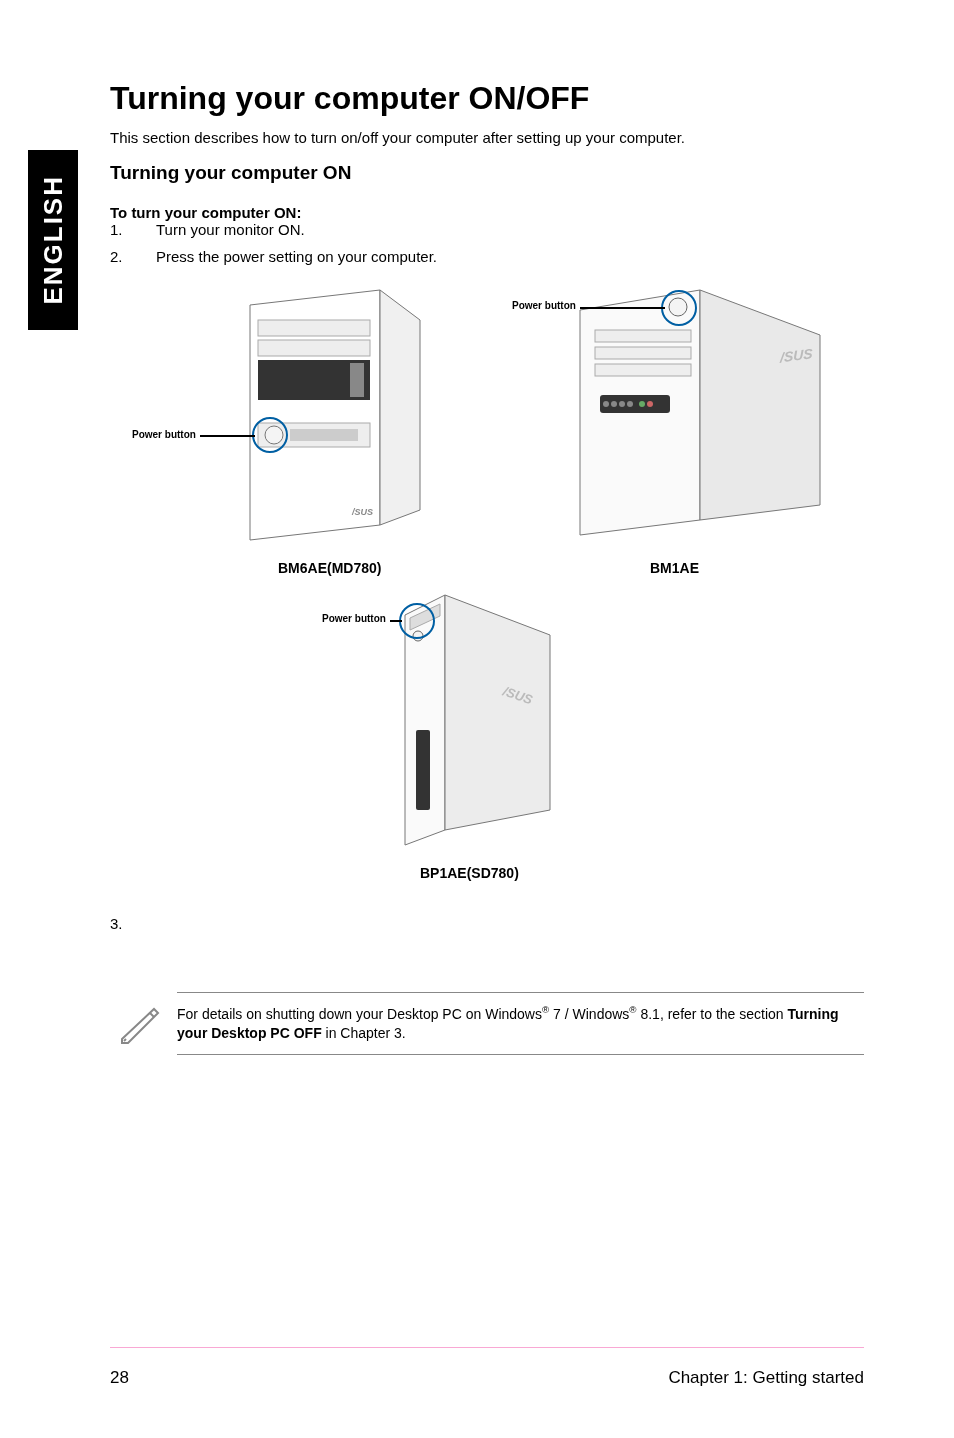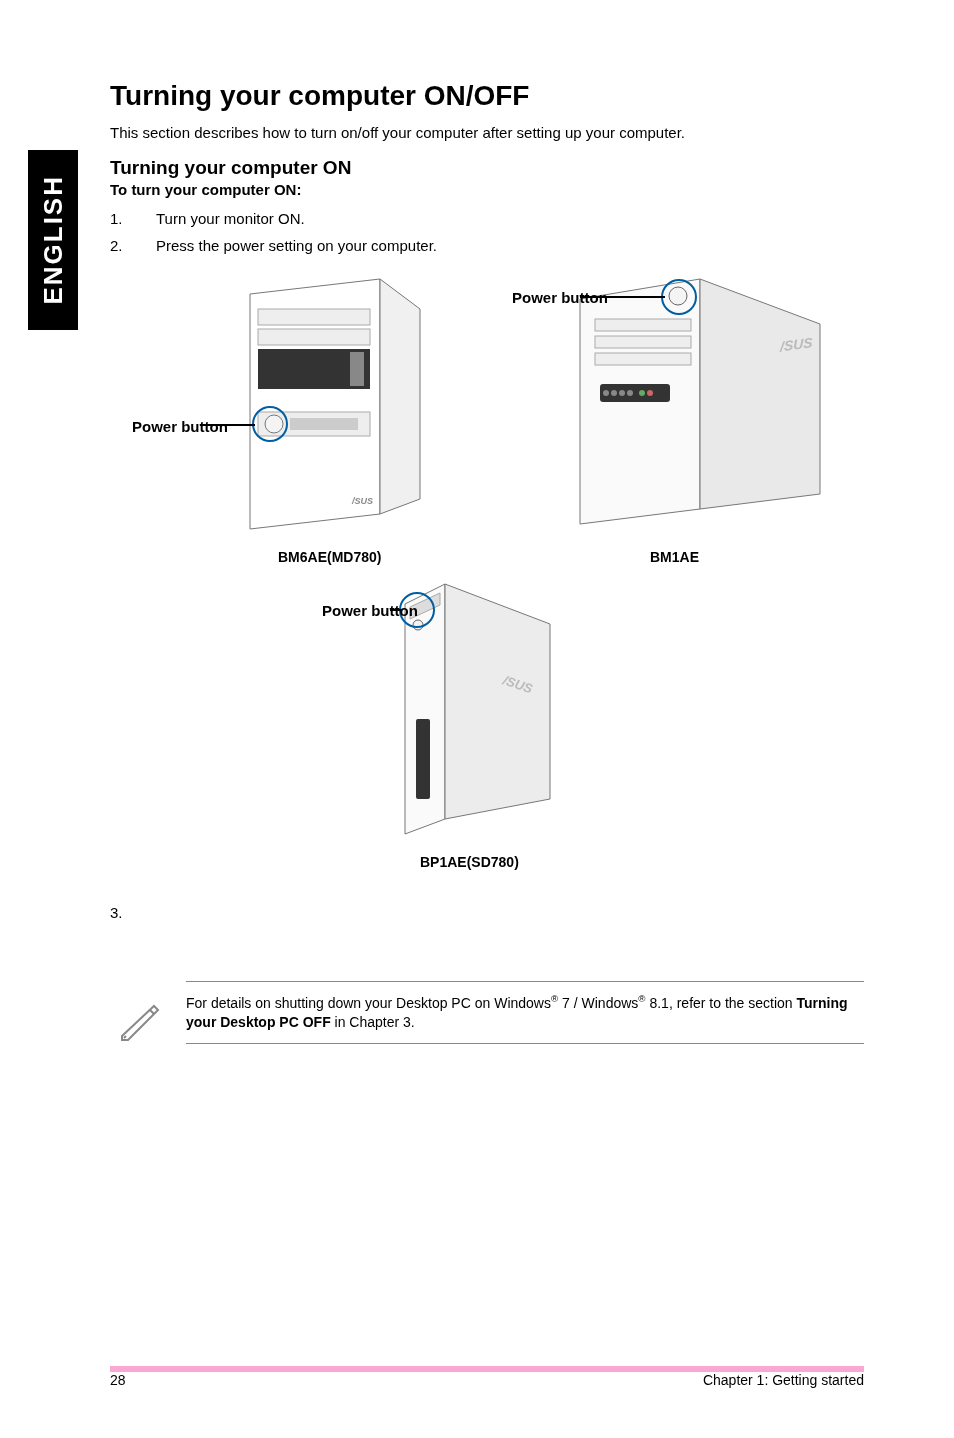--- a/index.html
+++ b/index.html
@@ -17,31 +17,31 @@
     align-items: center;
     justify-content: center;
   }
   .side-tab span {
     writing-mode: vertical-rl;
     transform: rotate(180deg);
     font-size: 26px;
     font-weight: bold;
     letter-spacing: 2px;
   }
-  h1 { font-size: 28px; font-weight: bold; margin-bottom: 12px; }
+  h1 { font-size: 32px; font-weight: bold; margin-bottom: 12px; }
   .intro { font-size: 15px; margin-bottom: 16px; }
-  h2 { font-size: 19px; font-weight: bold; margin-bottom: 2px; }
-  .sub { font-size: 15px; font-weight: bold; margin-bottom: 12px; }
+  h2 { font-size: 19px; font-weight: bold; margin-bottom: 20px; }
+  .sub { font-size: 15px; font-weight: bold; }
   ol.steps { list-style: none; padding: 0; margin: 0 0 20px 0; }
   ol.steps li { display: flex; gap: 32px; font-size: 15px; margin-bottom: 10px; }
   ol.steps li .num { width: 14px; }
   .diagrams { position: relative; height: 620px; margin-bottom: 10px; }
   .label {
     position: absolute;
-    font-size: 15px;
+    font-size: 10px;
     font-weight: bold;
     padding-left: 22px;
   }
   .line {
     position: absolute;
     background: #000;
     height: 1.5px;
   }
   .circle {
     position: absolute;
@@ -52,22 +52,22 @@
     background: transparent;
   }
   .model-label {
     position: absolute;
     font-size: 14px;
     font-weight: bold;
   }
   .step3 { font-size: 15px; display:flex; gap:32px; margin-bottom: 60px; }
   .note-block {
     display: flex;
-    gap: 16px;
-    align-items: flex-end;
+    gap: 7px;
+    align-items: center;
     margin-top: 30px;
   }
   .note-icon {
     width: 60px;
     flex: none;
     display:flex;
     align-items:center;
     justify-content:center;
   }
   .note-icon svg { width: 48px; height: 48px; }
@@ -80,23 +80,23 @@
     line-height: 1.4;
   }
   sup { font-size: 0.7em; }
   .footer {
     position: absolute;
     bottom: 50px;
     left: 110px;
     right: 90px;
     display: flex;
     justify-content: space-between;
-    font-size: 14px;
-    border-top: 6px solid #f9a8d4;
-    padding-top: 0;
+    font-size: 17px;
+    border-top: 1px solid #f9a8d4;
+    padding-top: 20px;
   }
 </style>
 </head>
 <body>
 
 <div class="page">
 
   <div class="side-tab">
     <span>ENGLISH</span>
   </div>

